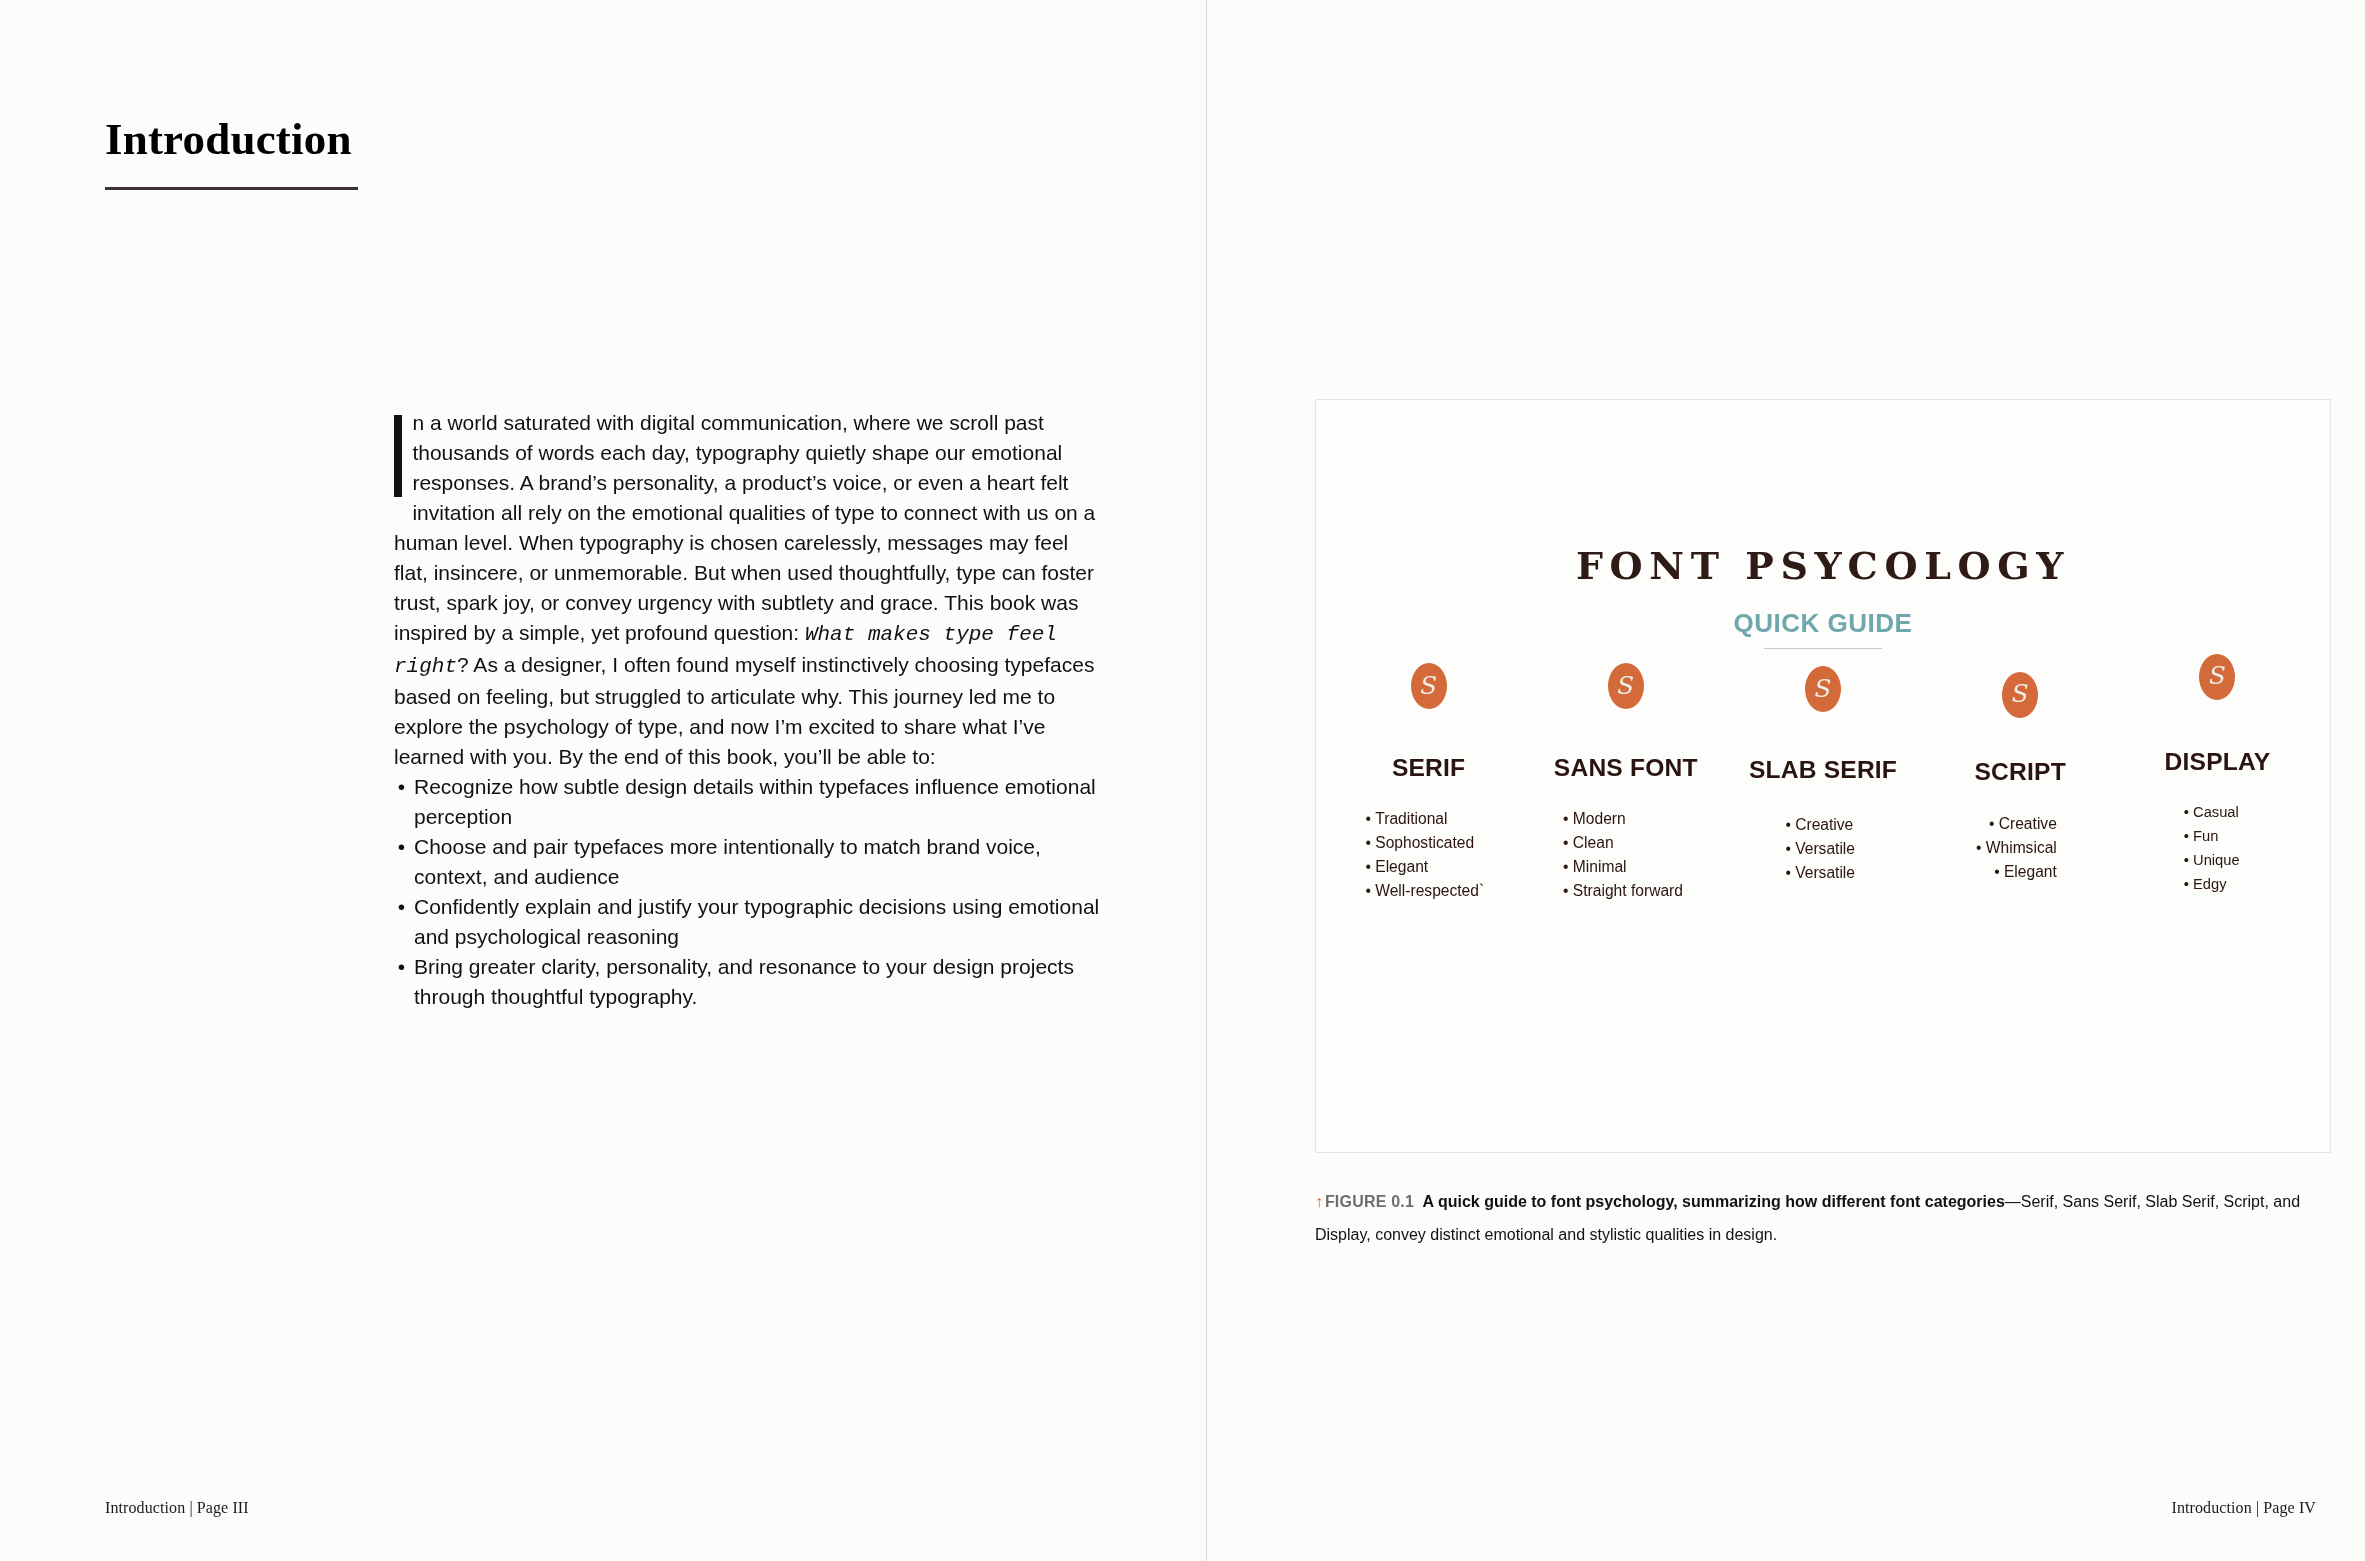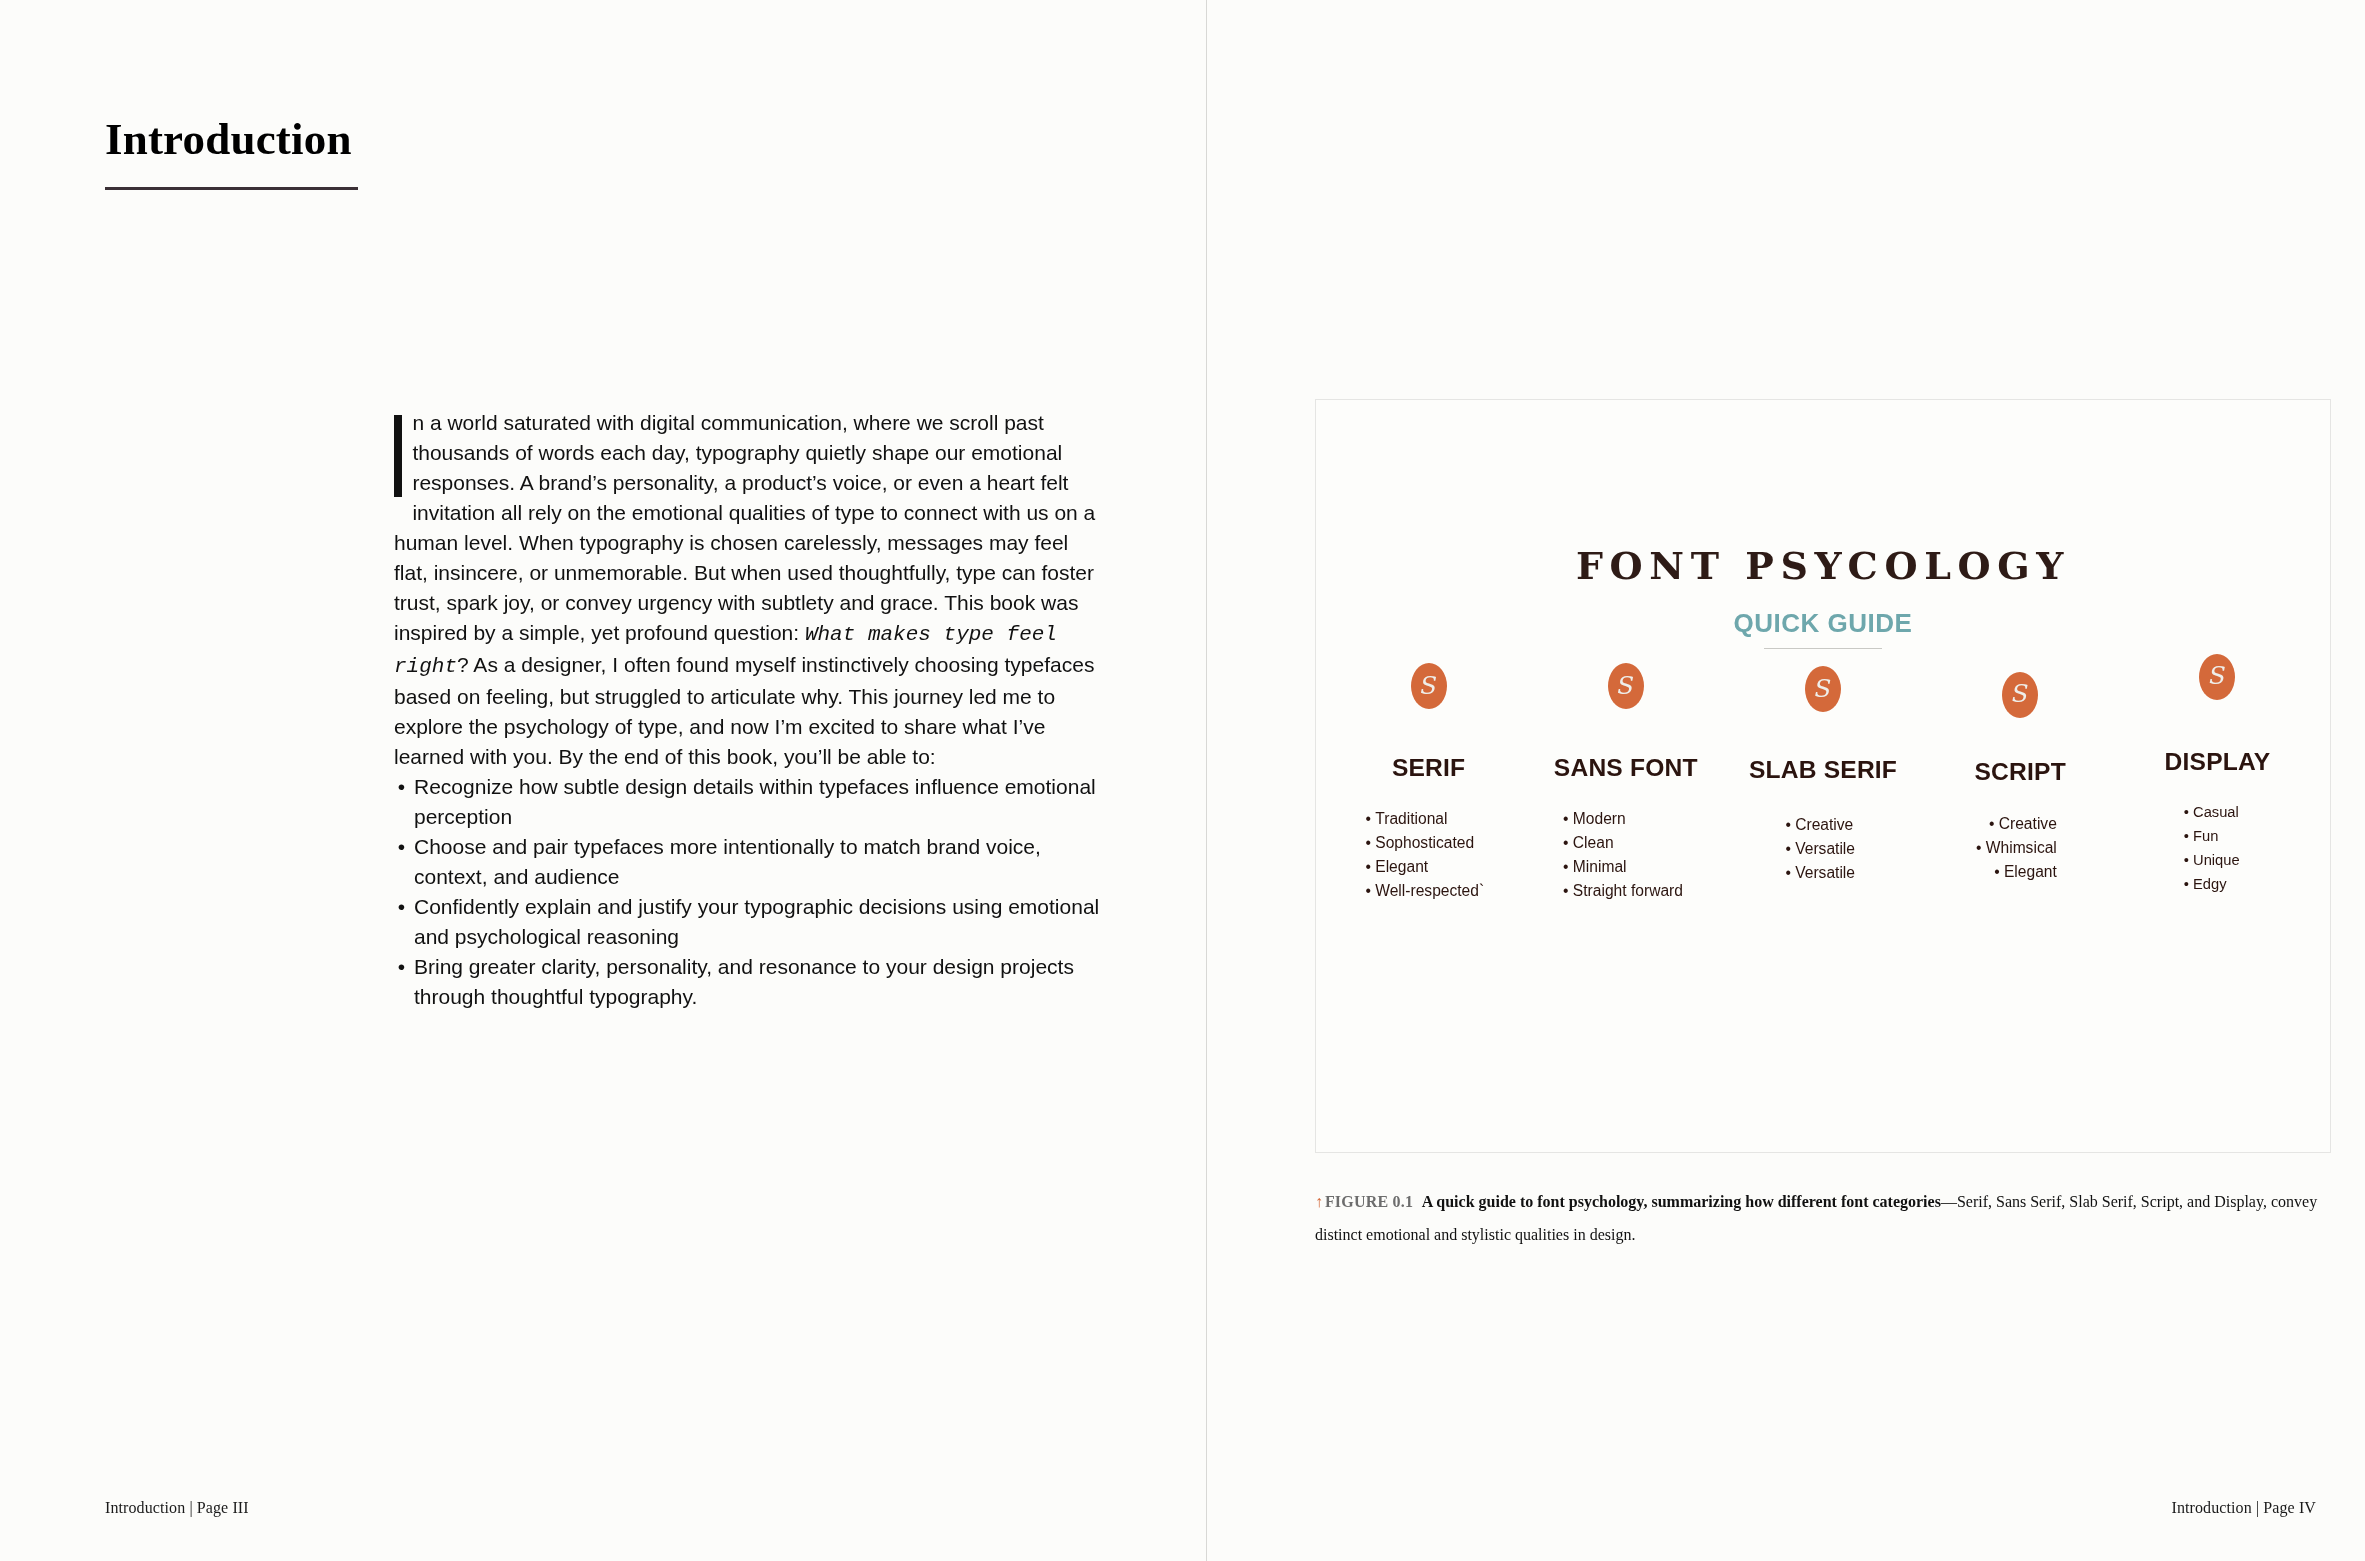--- a/index.html
+++ b/index.html
@@ -240,21 +240,21 @@
   .col-2 .cat-label { margin-top: 44px; }
   .col-3 .cat-label { margin-top: 40px; }
   .col-4 .cat-label { margin-top: 48px; }
 
   
   .caption {
     position: absolute;
     left: 108px;
     top: 1185px;
     width: 1017px;
-    font-family: Liberation Serif, serif;
+    font-family: Liberation Sans, sans-serif;
     font-stretch: condensed;
     font-size: 16px;
     line-height: 33px;
     color: #111111;
   }
   .cap-arrow {
     color: #d4693a;
     font-size: 16px;
     margin-right: 1.9px;
   }

